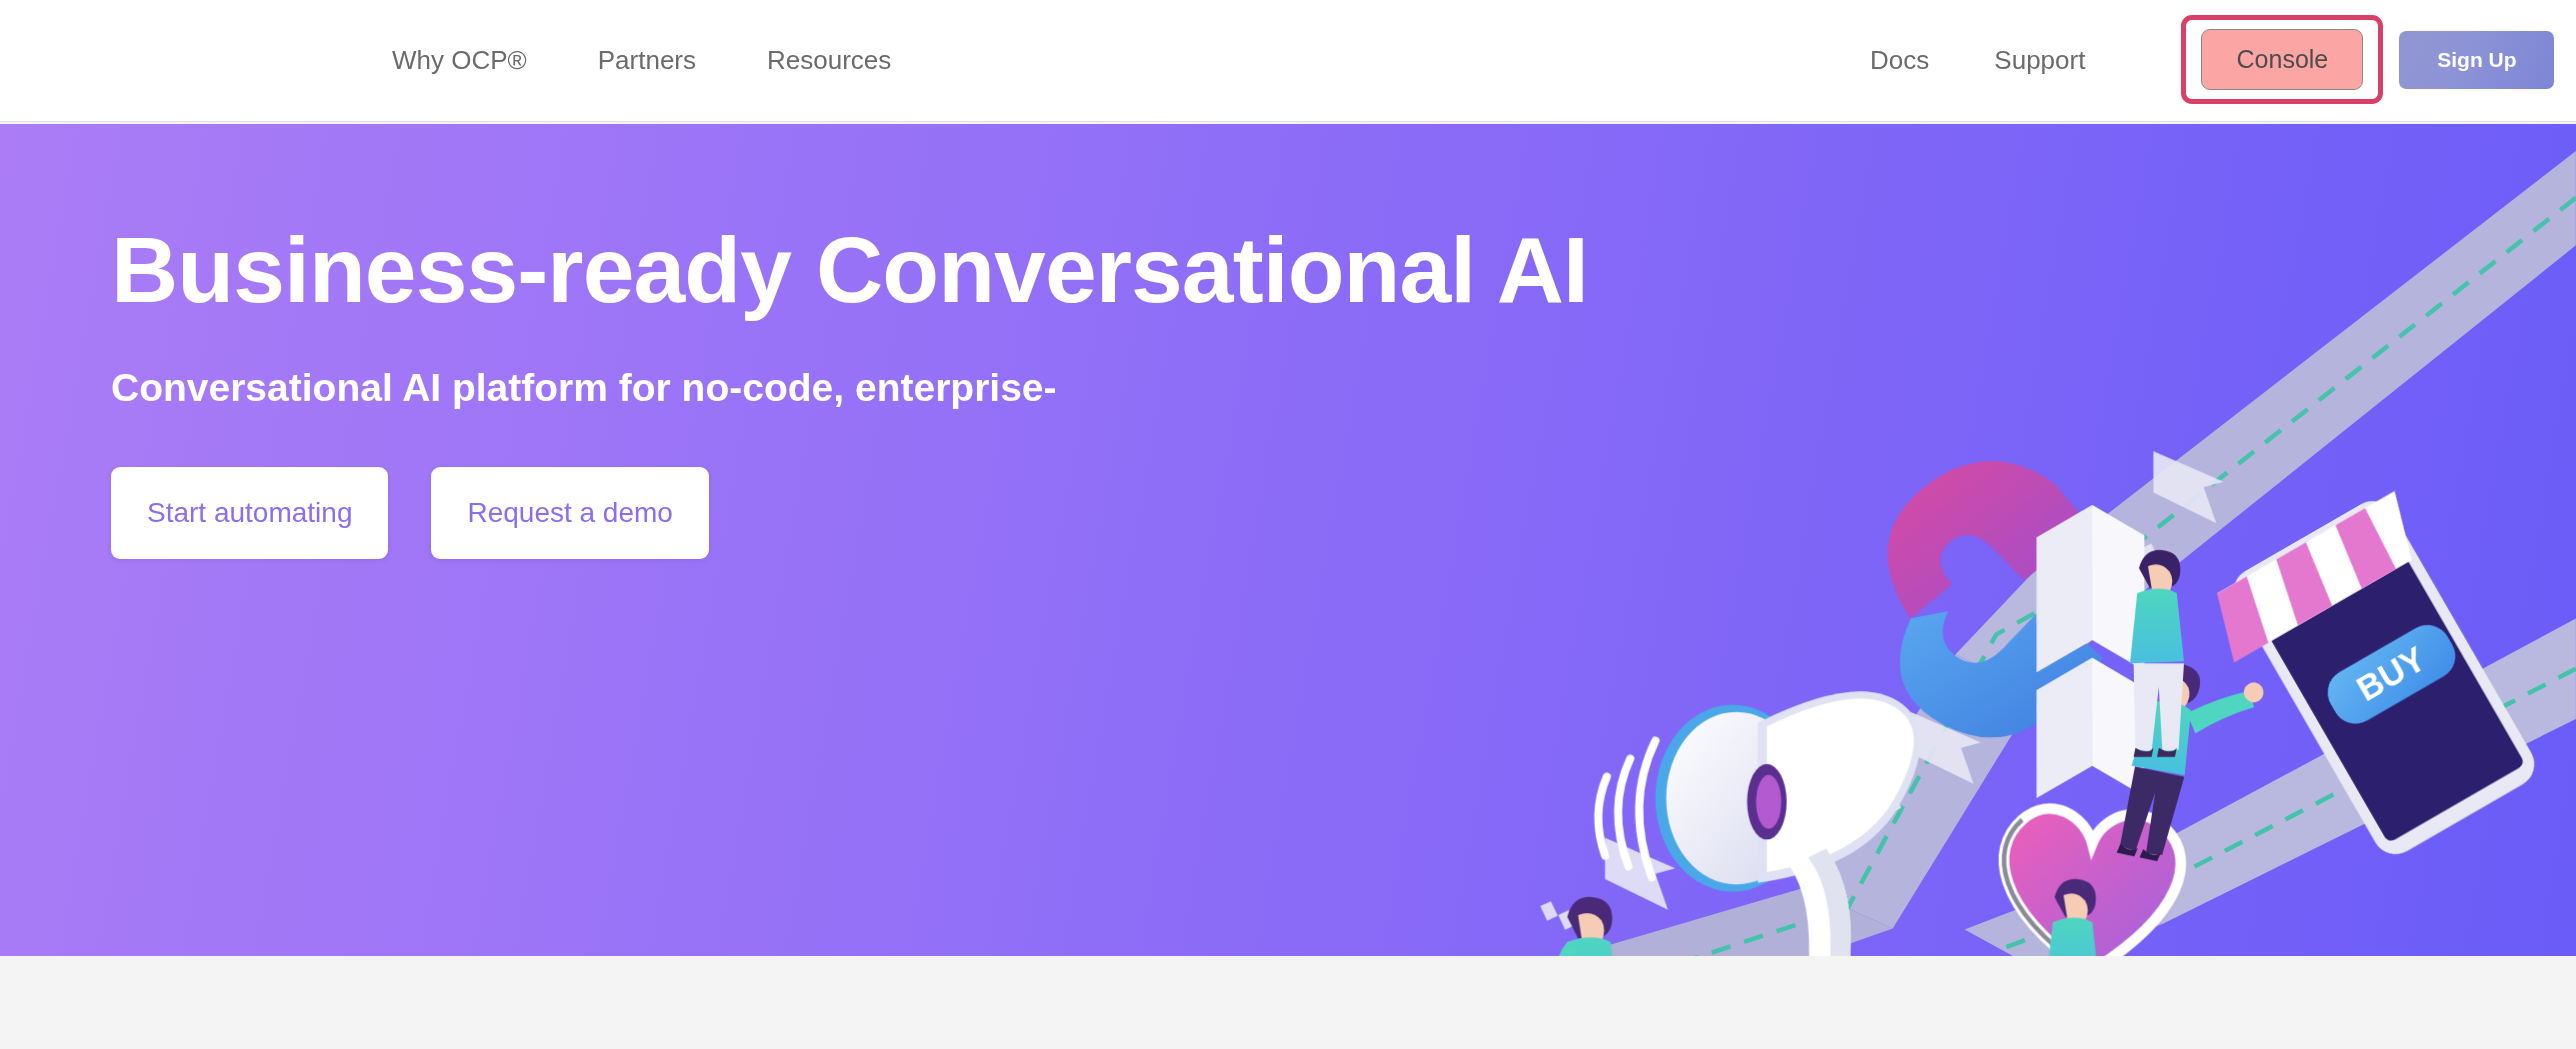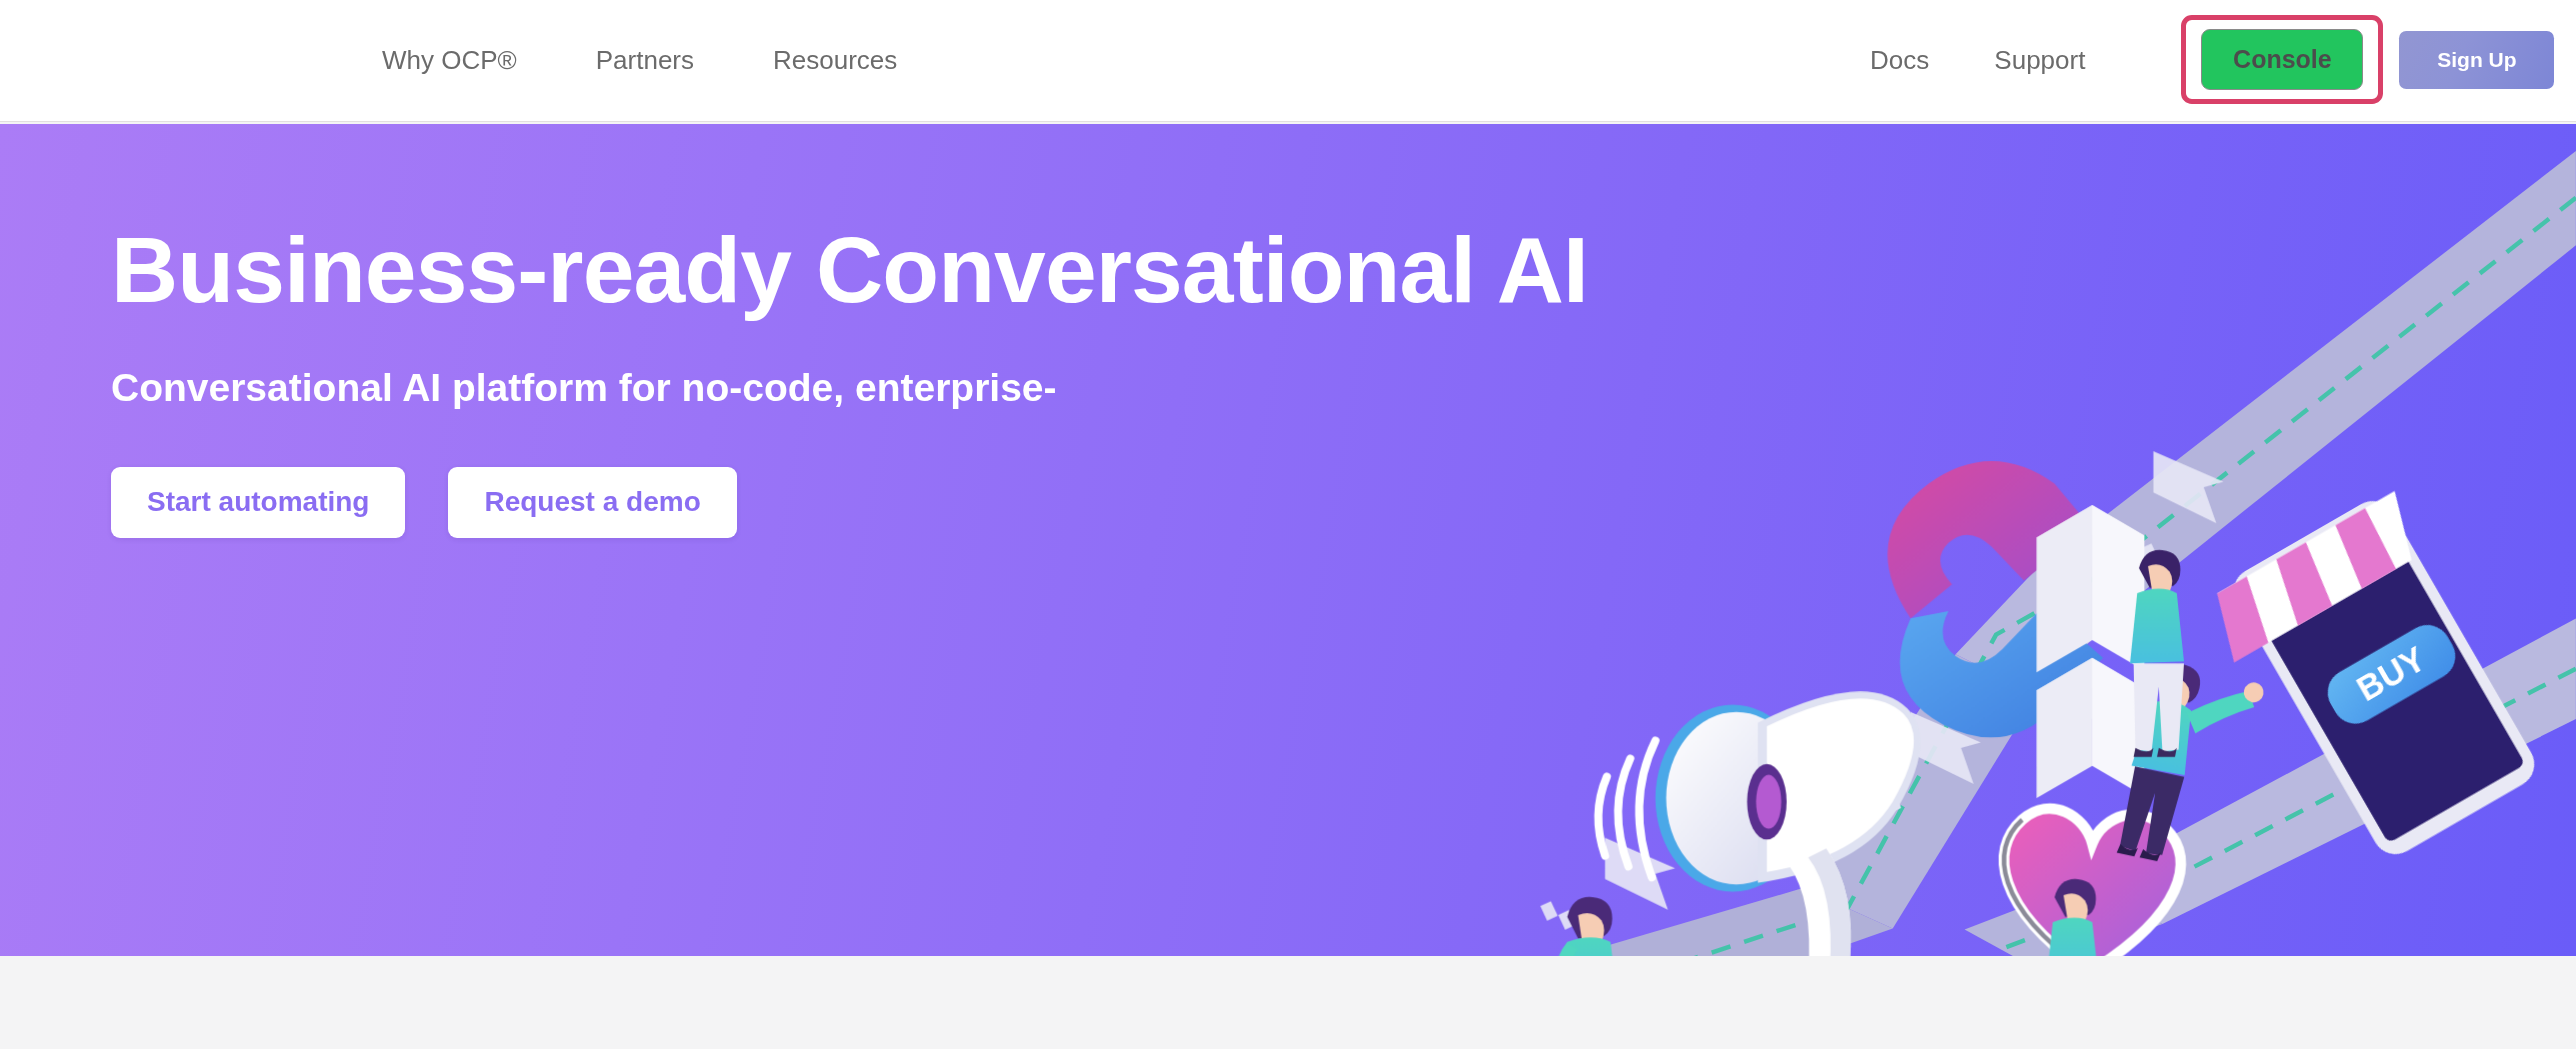--- a/index.html
+++ b/index.html
@@ -28,22 +28,22 @@
     text-decoration:none;
   }
   .brand-mark{ width:97px; height:56px; display:block; margin-bottom:-1.8px; }
   .brand-text{
     font-size:26px; color:#7b7fbd; letter-spacing:0.1px;
     white-space:nowrap; line-height:1;
   }
   .brand-text sup{ font-size:12.6px; vertical-align:super; }
 
   .nav-left{
-    position:absolute; left:382px; top:0; height:119px;
-    display:flex; align-items:center; gap:12px;
+    position:absolute; left:392px; top:0; height:119px;
+    display:flex; align-items:center; gap:4px;
   }
   .nav-right{
     position:absolute; right:21.6px; top:0; height:119px;
     display:flex; align-items:center;
   }
   .nav-link{
     font-size:26px; color:#6b6b6b; text-decoration:none;
     white-space:nowrap; line-height:1;
     padding:9px 0;
   }
@@ -63,23 +63,23 @@
     border:5.4px solid #d94068;
     border-radius:10.8px;
     pointer-events:none;
   }
   .btn-console{
     position:relative;
     display:flex; align-items:center; justify-content:center;
     width:162px; height:61px;
     border:1.8px solid #8a8a8a;
     border-radius:9px;
-    background:#22c55e;
+    background:#fca5a5;
     color:#4c4c4c;
-    font-size:25px; font-weight:bold;
+    font-size:25px; font-weight:normal;
     text-decoration:none; white-space:nowrap;
   }
   .btn-signup{
     display:flex; align-items:center; justify-content:center;
     width:155px; height:58px;
     margin-left:16px;
     border:none; border-radius:7.2px;
     background:linear-gradient(115deg,#9296d2 0%, #8d93d6 40%, #7d86d6 100%);
     color:#ffffff;
     font-size:21px; font-weight:bold;
@@ -104,23 +104,23 @@
     margin-top:40px;
     font-size:39px; color:#ffffff; line-height:1.42;
     max-width:989px;
     font-weight:bold;
   }
   .hero-actions{
     margin-top:52px; display:flex; gap:43px;
   }
   .btn-hero{
     display:flex; align-items:center; justify-content:center;
-    height:71px; padding:0 36px;
+    height:92px; padding:0 36px;
     background:#ffffff; border-radius:9px;
-    color:#8a6df2; font-size:28px; font-weight:bold;
+    color:#8a6df2; font-size:28px; font-weight:normal;
     text-decoration:none; white-space:nowrap;
     box-shadow:0 1.8px 5.4px rgba(60,30,120,.10);
   }
 
   .hero-art{
     position:absolute; right:0; top:-9px;
     width:1043px; height:845px;
     pointer-events:none;
   }
   .hero-art svg{ display:block; width:100%; height:100%; }

